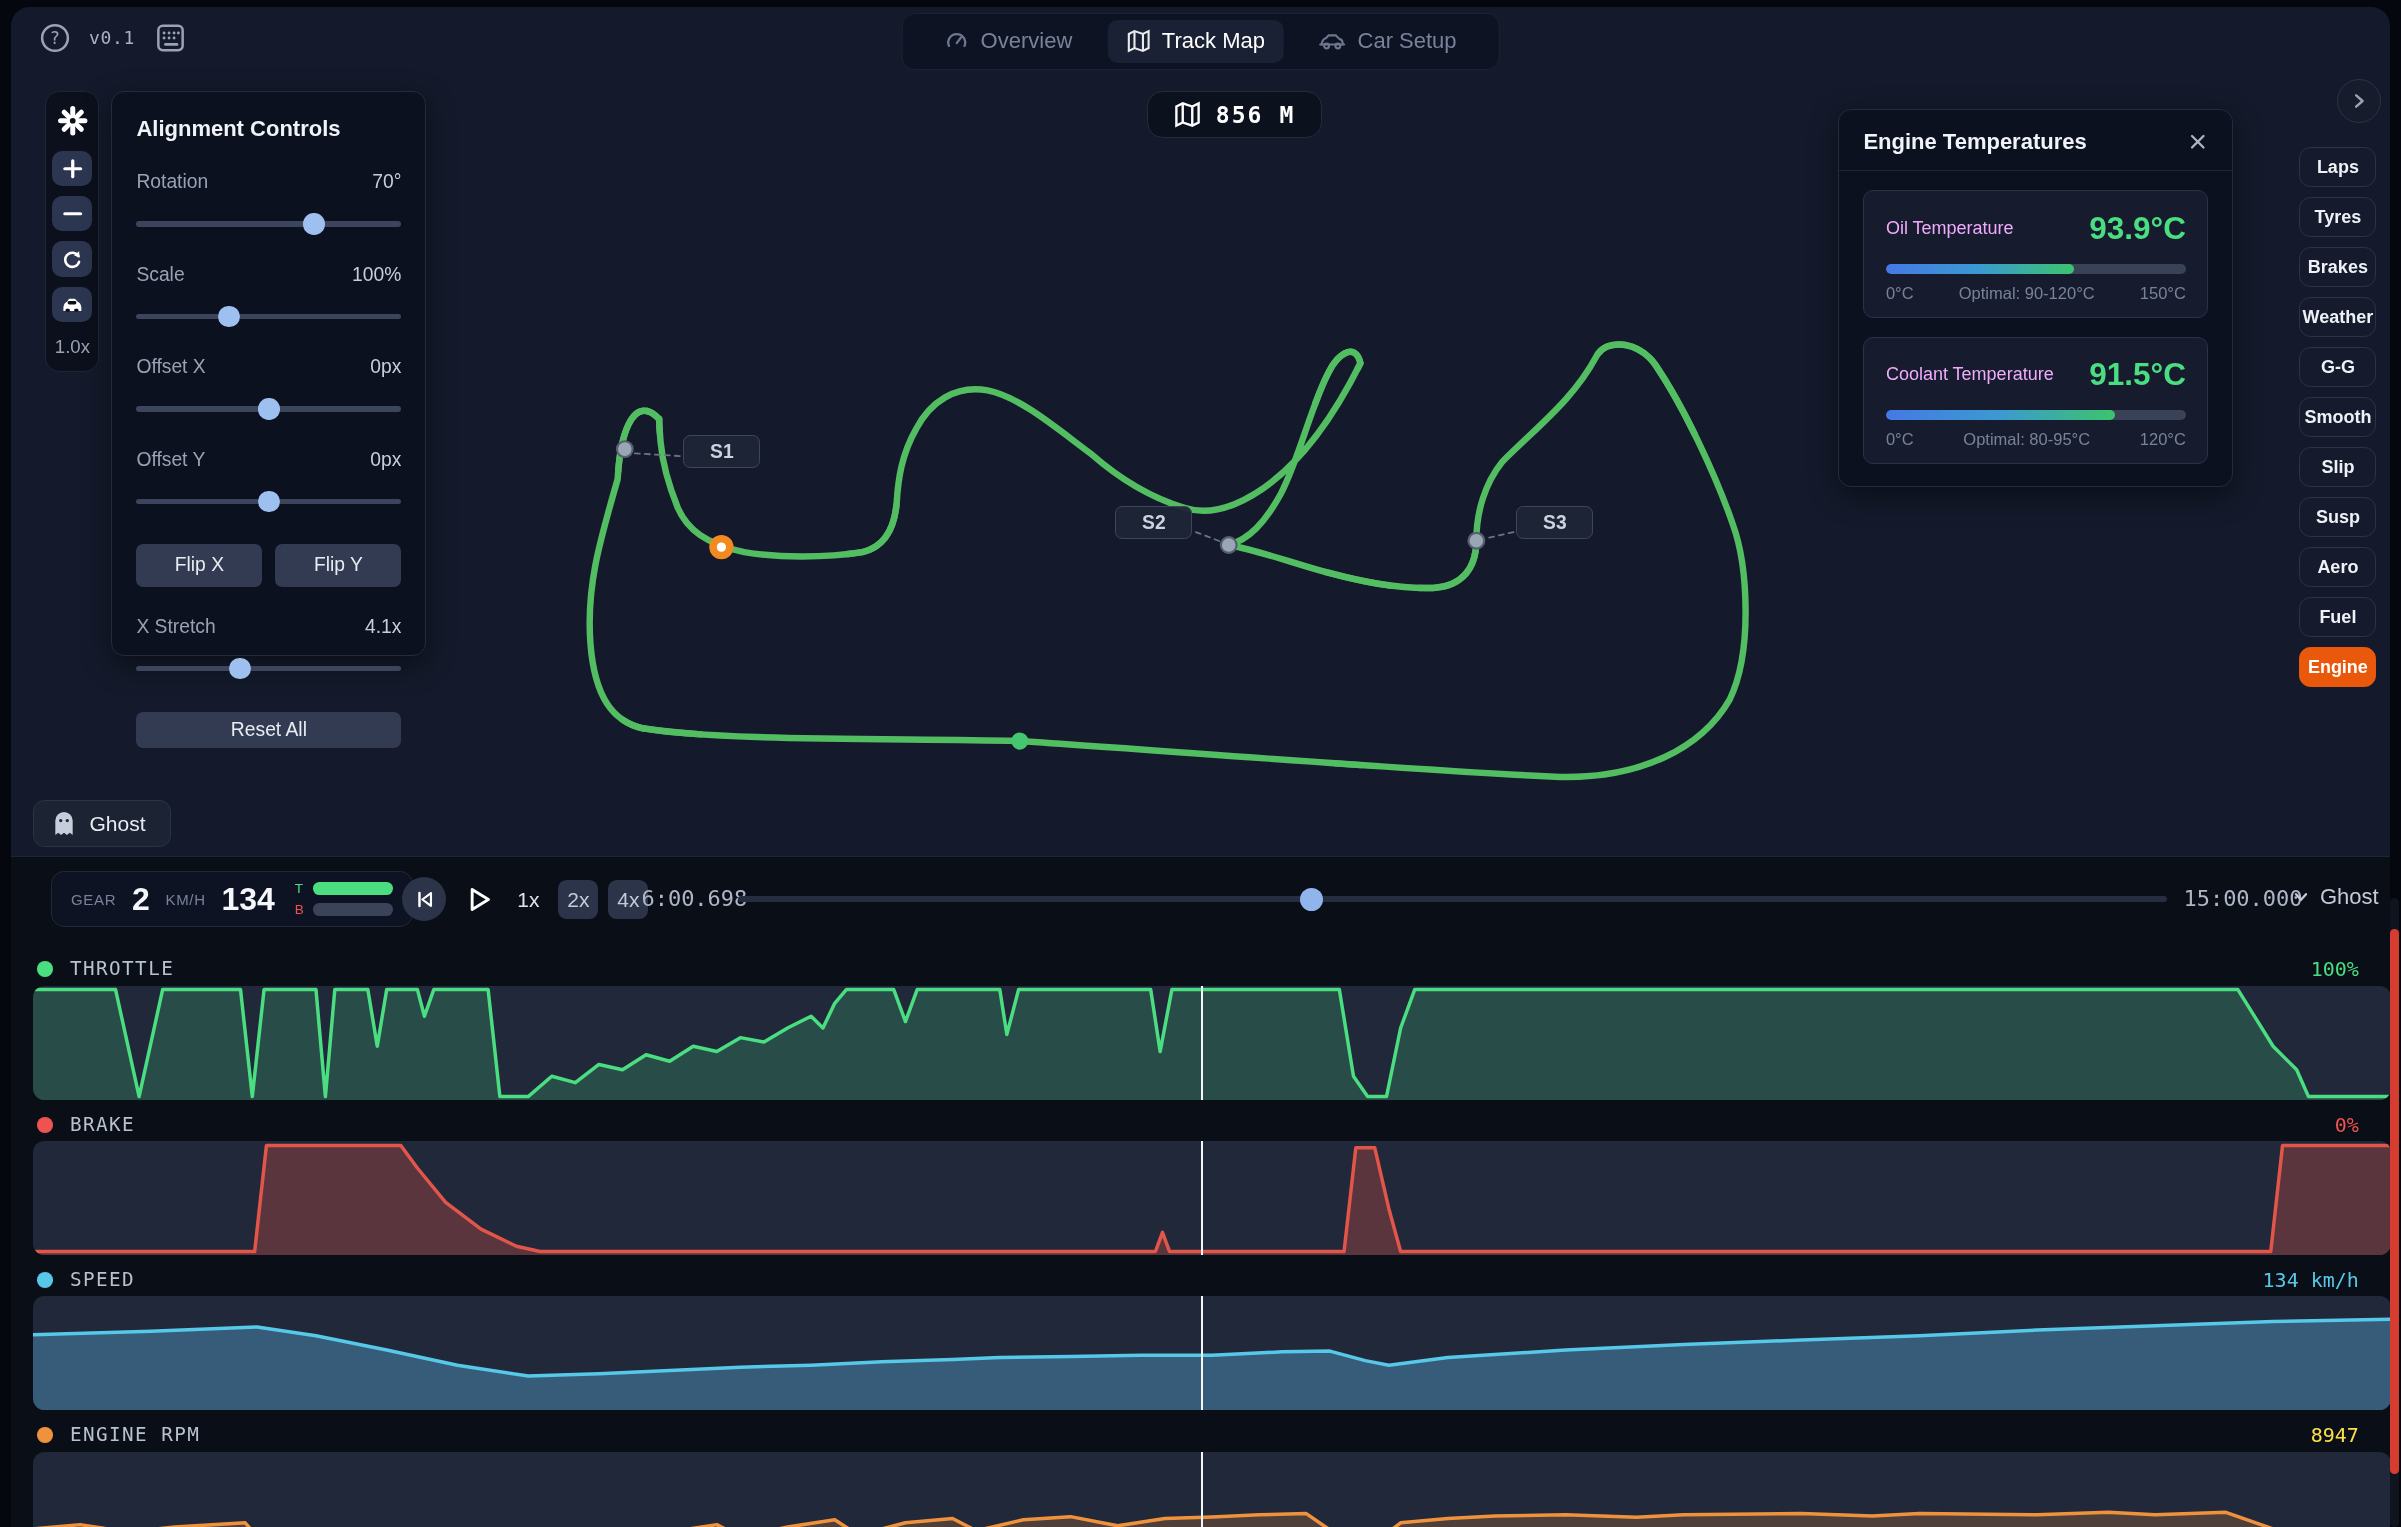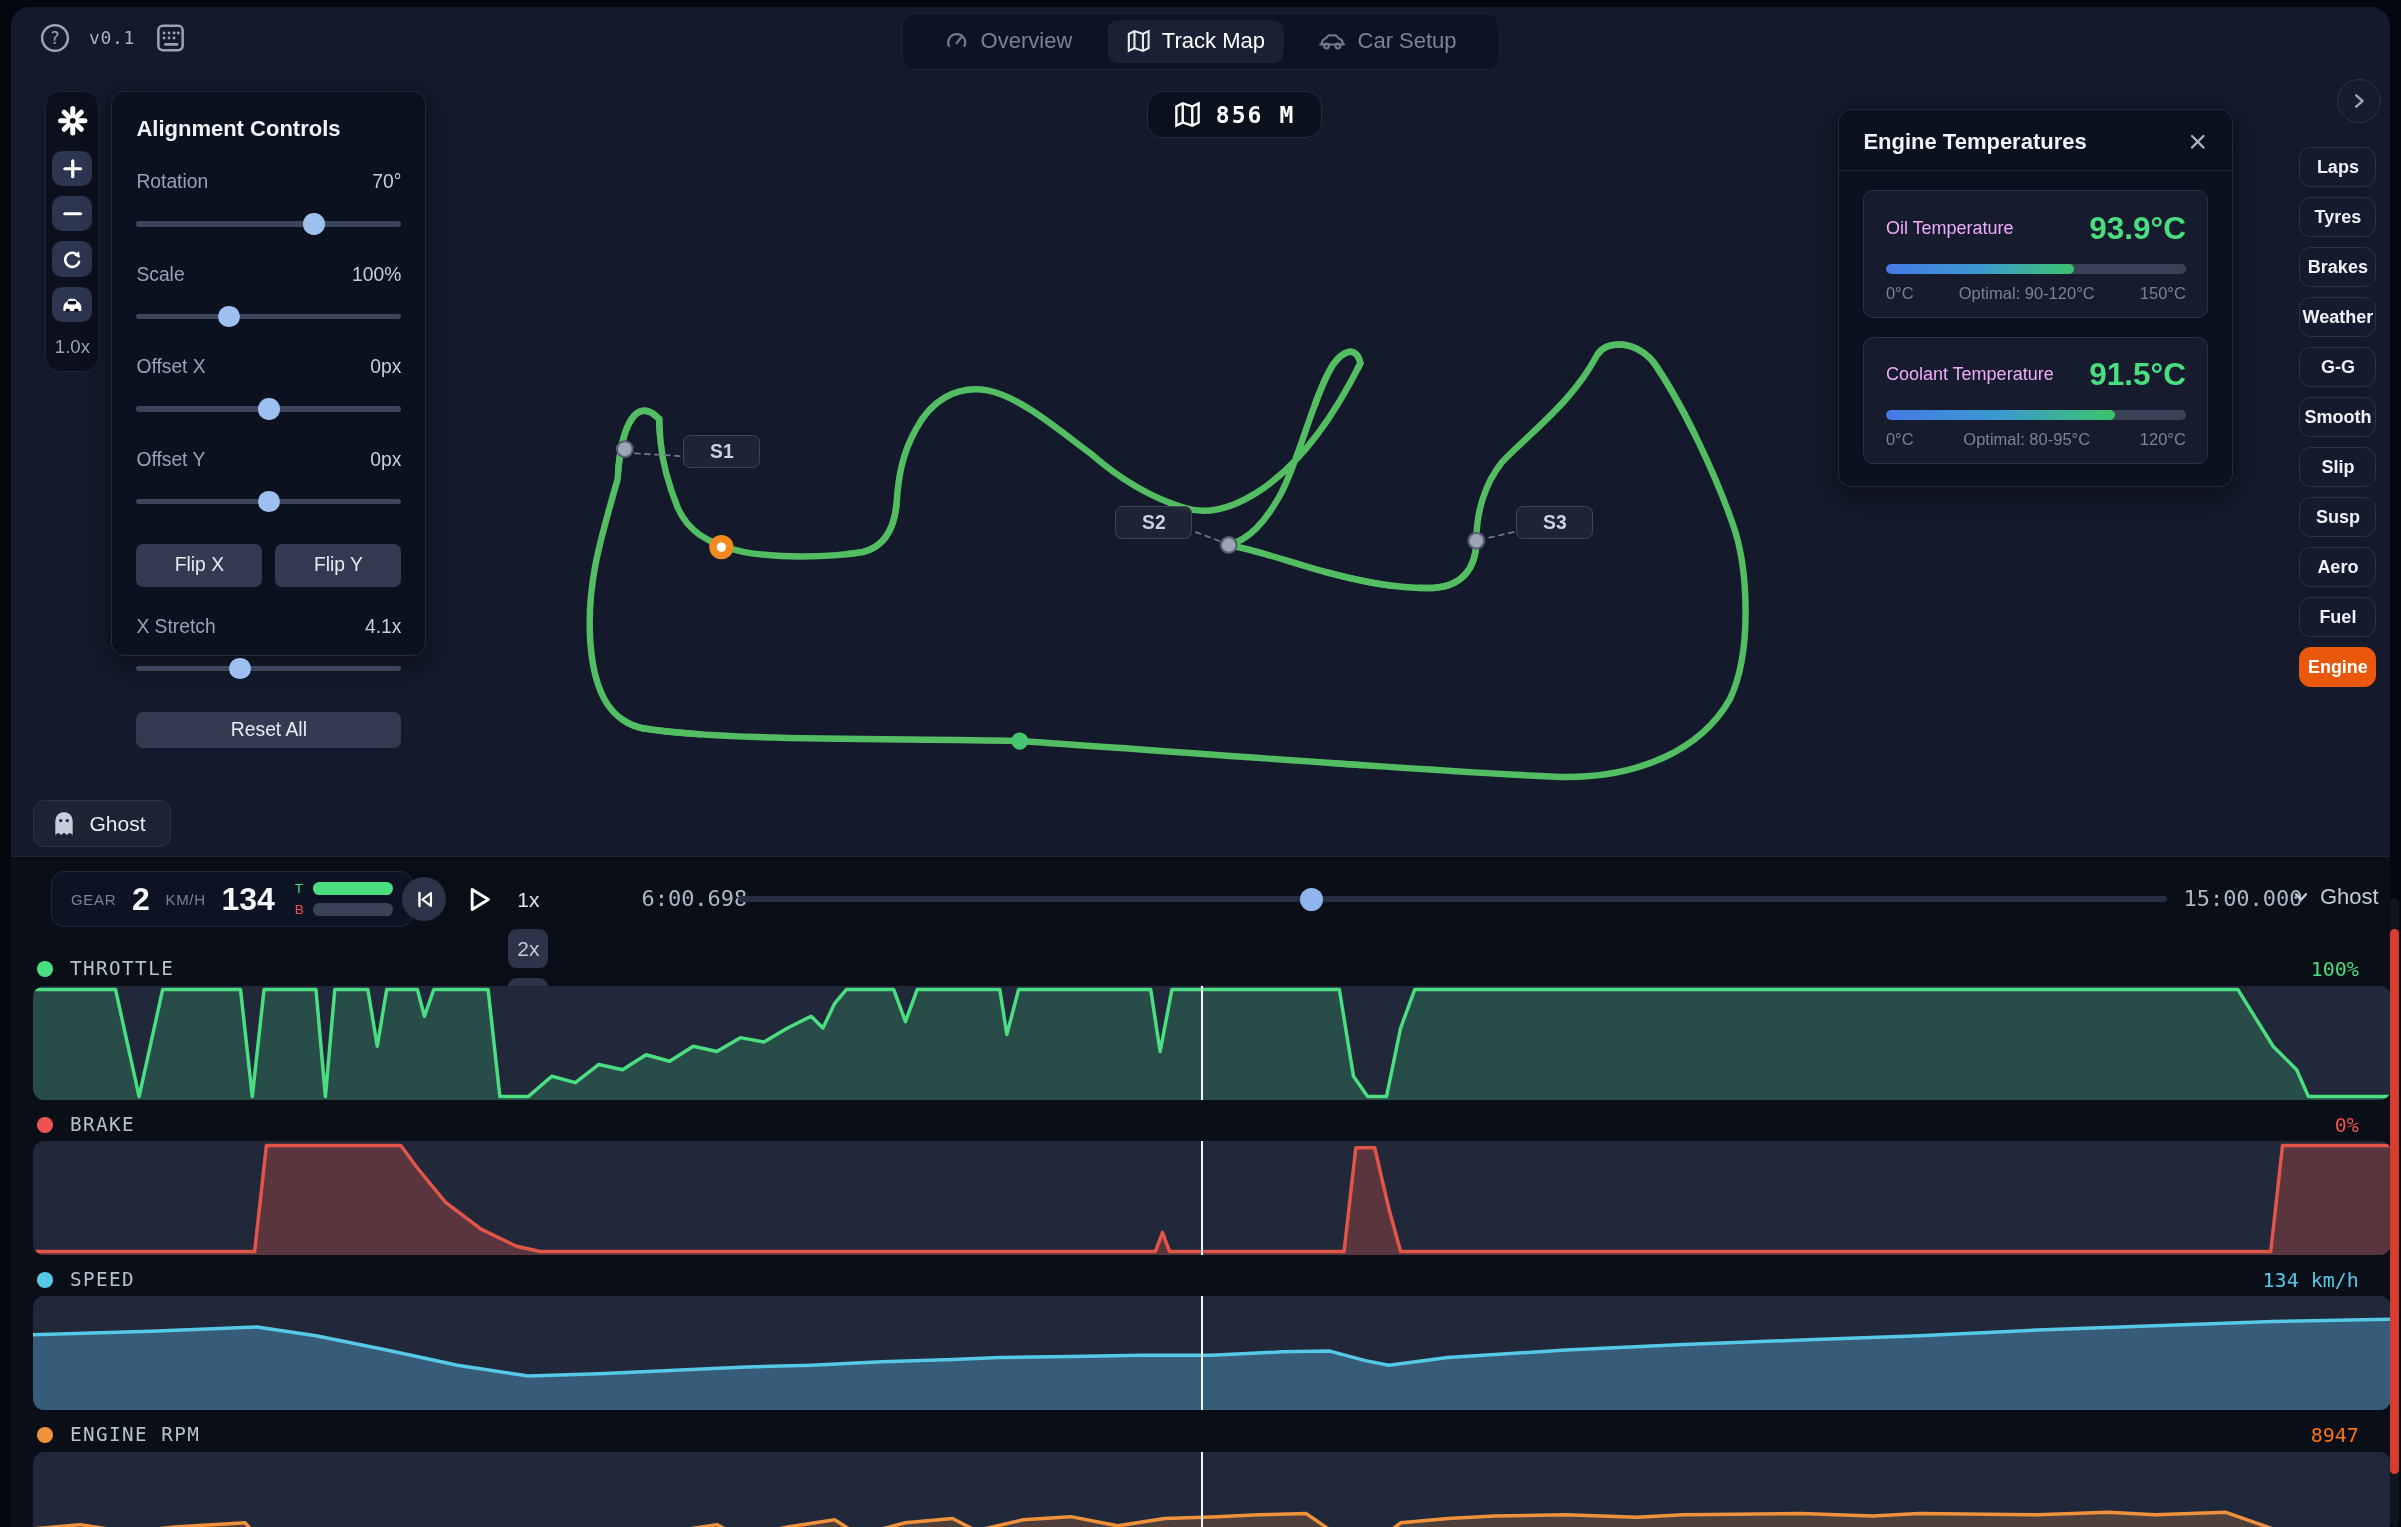--- a/index.html
+++ b/index.html
@@ -98,21 +98,21 @@
   .pb-small { font-size:15px; color:#79829a; letter-spacing:0.7px; }
   .pb-big { font-size:32px; font-weight:bold; color:#f5f7fa; }
   .tb-stack { display:flex; flex-direction:column; gap:5.7px; margin-left:4.3px; }
   .tb-row { display:flex; align-items:center; gap:7.2px; }
   .tb-lbl { font-size:13.6px; width:11.4px; }
   .tb-bar { width:80px; height:13px; border-radius:6.4px; }
   .pb-skip { position:absolute; left:391px; top:870px; width:44px; height:44px; border-radius:50%;
              background:#2b3448; display:flex; align-items:center; justify-content:center; cursor:pointer; }
   .pb-play { position:absolute; left:449px; top:874px; width:36px; height:36px;
              display:flex; align-items:center; justify-content:center; cursor:pointer; }
-  .speed-row { position:absolute; left:497px; top:873px; display:flex; align-items:center; gap:10px;flex-direction:column; }
+  .speed-row { position:absolute; left:497px; top:873px; display:flex; align-items:center; gap:10px; }
   .spd { font-size:21px; color:#dfe4ec; width:40px; height:39px; display:flex; align-items:center;
          justify-content:center; cursor:pointer; }
   .spd.pill { background:#2b3448; border-radius:8.6px; color:#c4cbd8; }
   .pb-time { position:absolute; top:879px; font-size:22px; color:#aeb6c6; }
   .timeline { position:absolute; left:727px; top:889px; width:1429px; height:5.7px;
               border-radius:2.9px; background:#262d3f; cursor:pointer; }
   .timeline-thumb { position:absolute; top:-8.6px; width:23px; height:23px; margin-left:-11.4px;
                     border-radius:50%; background:#8fb5ec; }
   .traces-dd { position:absolute; left:2280px; top:877px; display:flex; align-items:center;
                gap:8.6px; font-size:22px; color:#c3cad8; cursor:pointer; }
@@ -484,21 +484,21 @@
         <polygon points="0.00,33.89 5.00,30.86 9.50,27.17 12.00,34.89 15.00,47.31 18.00,60.74 21.00,70.14 24.00,68.13 27.00,65.44 30.00,62.42 33.00,60.74 36.00,57.72 39.00,55.71 41.00,54.03 44.00,53.02 47.00,52.01 50.00,52.01 53.00,48.99 55.00,48.32 56.50,56.71 57.50,60.74 60.00,54.03 65.00,47.31 70.00,42.61 75.00,38.59 80.00,34.89 85.00,29.86 90.00,26.16 95.00,22.47 100.00,20.46 100,100 0,100" fill="rgba(61,105,138,0.80)"></polygon>
         <polyline points="0.00,33.89 5.00,30.86 9.50,27.17 12.00,34.89 15.00,47.31 18.00,60.74 21.00,70.14 24.00,68.13 27.00,65.44 30.00,62.42 33.00,60.74 36.00,57.72 39.00,55.71 41.00,54.03 44.00,53.02 47.00,52.01 50.00,52.01 53.00,48.99 55.00,48.32 56.50,56.71 57.50,60.74 60.00,54.03 65.00,47.31 70.00,42.61 75.00,38.59 80.00,34.89 85.00,29.86 90.00,26.16 95.00,22.47 100.00,20.46" fill="none" stroke="#56c8e8" stroke-width="3.5" vector-effect="non-scaling-stroke" stroke-linejoin="round"></polyline>
       </svg>
     <div class="cursor-line"></div>
   </div>
 
   <div class="trace-head" style="top:1416px;">
     <span class="trace-dot" style="background: rgb(240, 146, 60);"></span>
     <span class="trace-lbl">ENGINE RPM</span>
   </div>
-  <span class="trace-val" style="top: 1416px; color: #f97316;">8947</span>
+  <span class="trace-val" style="top: 1416px; color: #fde047;">8947</span>
   <div class="trace-panel" style="top:1445px;">
     <svg class="trace-svg" viewBox="0 0 100 100" preserveAspectRatio="none">
         <polygon points="0.00,67.46 2.00,63.70 4.00,70.14 6.00,65.85 9.00,62.09 10.00,86.26 12.00,88.94 14.00,83.57 16.00,87.33 18.00,85.18 20.00,81.96 22.00,75.51 24.00,67.46 25.00,78.20 27.00,70.14 29.00,63.70 30.00,74.44 32.00,65.85 34.00,59.40 35.00,72.83 37.00,62.09 39.00,58.33 40.00,69.07 42.00,59.40 44.00,56.71 46.00,64.77 48.00,58.33 50.00,56.95 52.00,55.10 54.00,54.03 55.50,75.51 57.00,78.20 58.00,62.09 60.00,58.33 62.00,56.18 65.00,55.10 68.00,57.25 70.00,55.10 75.00,54.03 78.00,56.18 80.00,54.03 85.00,55.10 88.00,52.95 90.00,55.10 93.00,52.95 95.00,67.46 97.00,70.14 100.00,69.07 100,100 0,100" fill="rgba(240,146,60,0.22)"></polygon>
         <polyline points="0.00,67.46 2.00,63.70 4.00,70.14 6.00,65.85 9.00,62.09 10.00,86.26 12.00,88.94 14.00,83.57 16.00,87.33 18.00,85.18 20.00,81.96 22.00,75.51 24.00,67.46 25.00,78.20 27.00,70.14 29.00,63.70 30.00,74.44 32.00,65.85 34.00,59.40 35.00,72.83 37.00,62.09 39.00,58.33 40.00,69.07 42.00,59.40 44.00,56.71 46.00,64.77 48.00,58.33 50.00,56.95 52.00,55.10 54.00,54.03 55.50,75.51 57.00,78.20 58.00,62.09 60.00,58.33 62.00,56.18 65.00,55.10 68.00,57.25 70.00,55.10 75.00,54.03 78.00,56.18 80.00,54.03 85.00,55.10 88.00,52.95 90.00,55.10 93.00,52.95 95.00,67.46 97.00,70.14 100.00,69.07" fill="none" stroke="#f0923c" stroke-width="3.5" vector-effect="non-scaling-stroke" stroke-linejoin="round"></polyline>
       </svg>
     <div class="cursor-line"></div>
   </div>
 
 </div>
 

